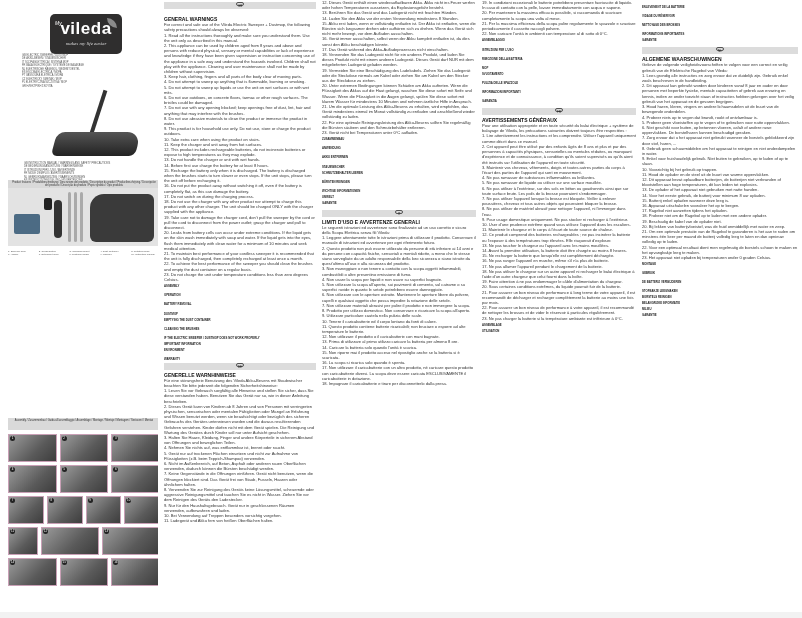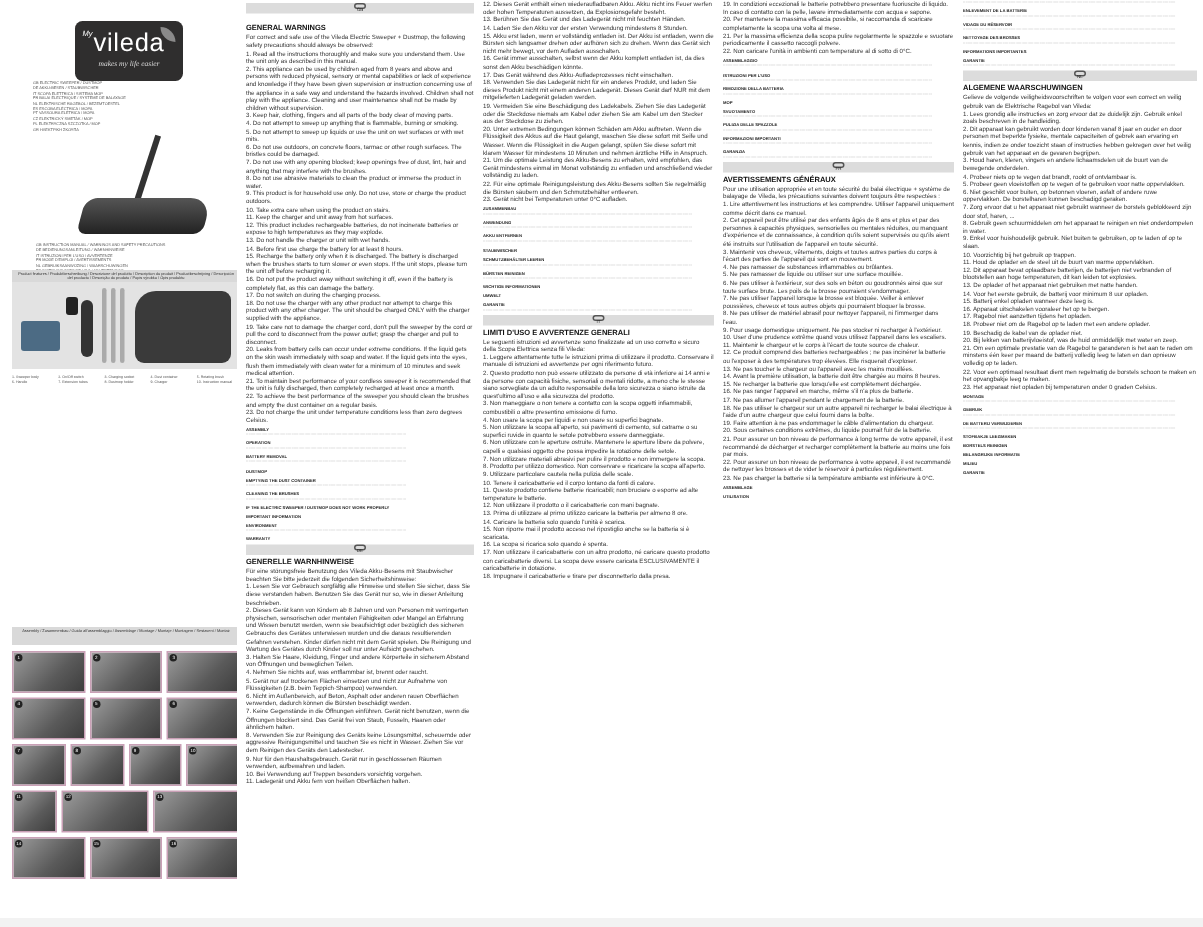--- a/index.html
+++ b/index.html
@@ -5,21 +5,21 @@
 *{box-sizing:border-box;margin:0;padding:0}
 html,body{width:802px;height:618px;overflow:hidden;background:#fff}
 body{font-family:"Liberation Sans",sans-serif;color:#222;position:relative}
 .col{position:absolute;top:0;height:618px;overflow:hidden}
 #c1{left:4px;width:154px}
 #c2{left:164px;width:152px}
 #c3{left:322px;width:154px}
 #c4{left:482px;width:154px}
 #c5{left:642px;width:156px}
 .logo{position:absolute;left:46px;top:14px;width:72px;height:40px;background:#2f2e2e;border-radius:5px;color:#fff;text-align:center}
-.logo .brand{font-size:17px;font-weight:normal;letter-spacing:.5px;line-height:24px;padding-top:3px}
+.logo .brand{font-size:17px;font-weight:bold;letter-spacing:.5px;line-height:24px;padding-top:3px}
 .logo .tag{font-family:"Liberation Serif",serif;font-style:italic;font-size:5px;color:#ddd}
 .logo .my{position:absolute;left:5px;top:6px;font-size:5px;font-style:italic}
 .logo .wing{position:absolute;right:5px;top:4px;width:10px;height:10px;border-radius:0 10px 0 10px;background:#8a8a8a}
 .langlist{position:absolute;left:18px;top:54px;font-size:2.6px;line-height:3.4px;color:#555}
 .sweeper{position:absolute;left:36px;top:88px;width:100px;height:70px}
 .sweeper .pole{position:absolute;left:48px;top:0;width:4px;height:50px;background:#333;transform:rotate(18deg);transform-origin:bottom}
 .sweeper .base{position:absolute;left:14px;top:44px;width:84px;height:24px;background:linear-gradient(#555,#222);border-radius:8px 14px 6px 6px;transform:skewX(-15deg)}
 .langlist2{position:absolute;left:20px;top:162px;font-size:2.6px;line-height:3.4px;color:#555}
 .graybar{background:#d9d9d9;font-size:2.6px;line-height:3.4px;color:#333;text-align:center;padding:1px 3px}
 .partsbox{position:absolute;left:4px;top:188px;width:152px;height:58px;background:#e3e3e3}

